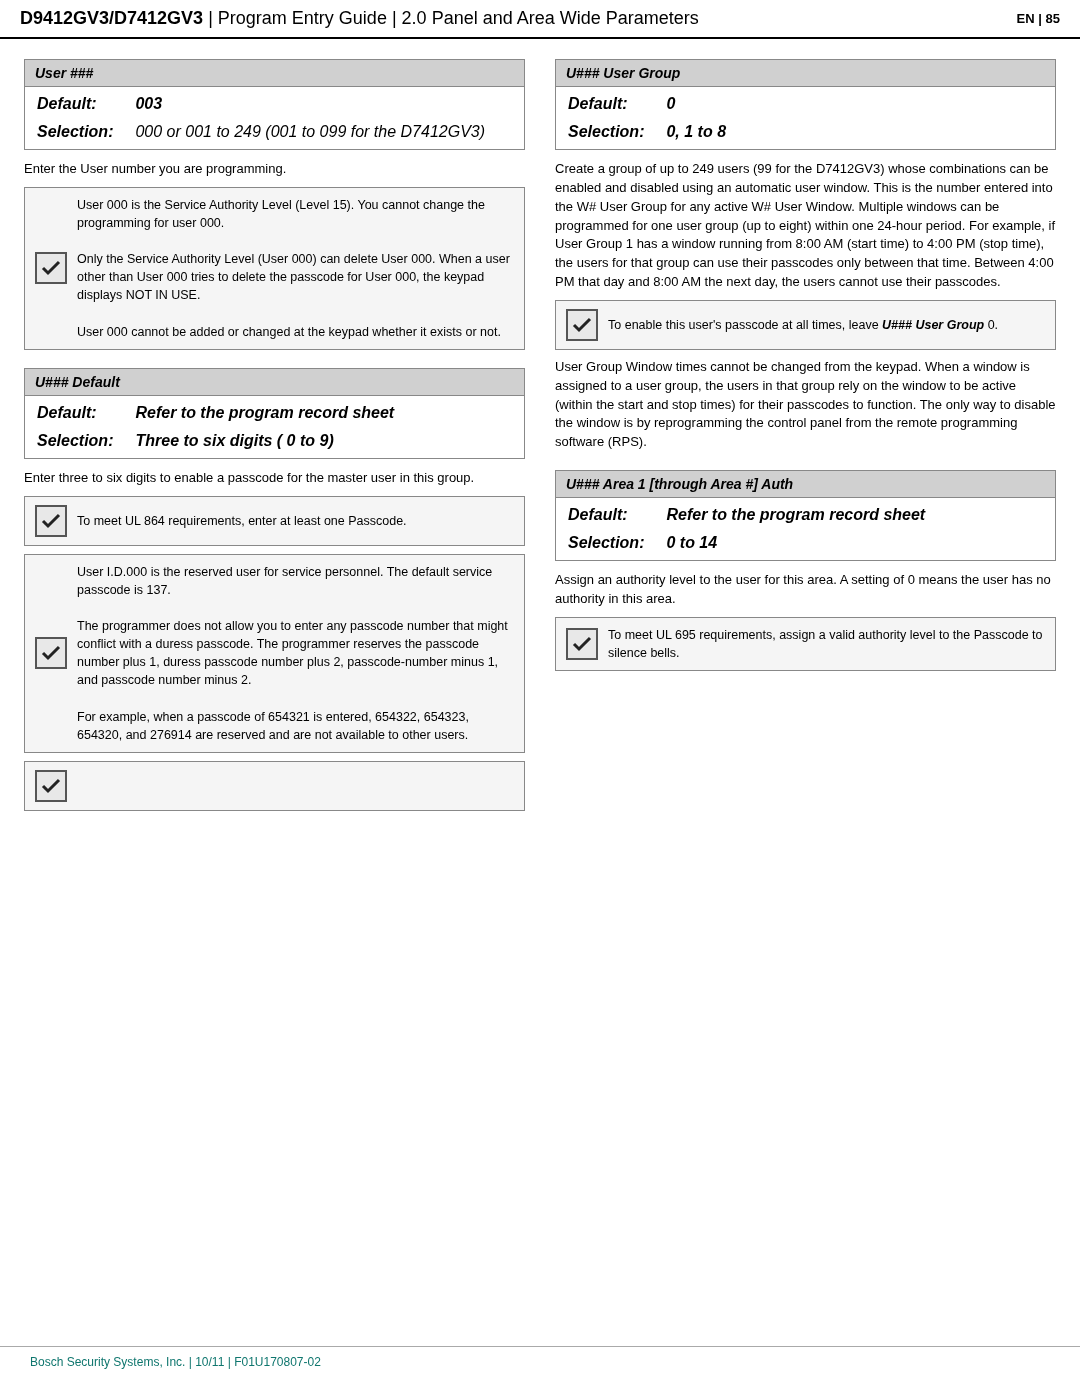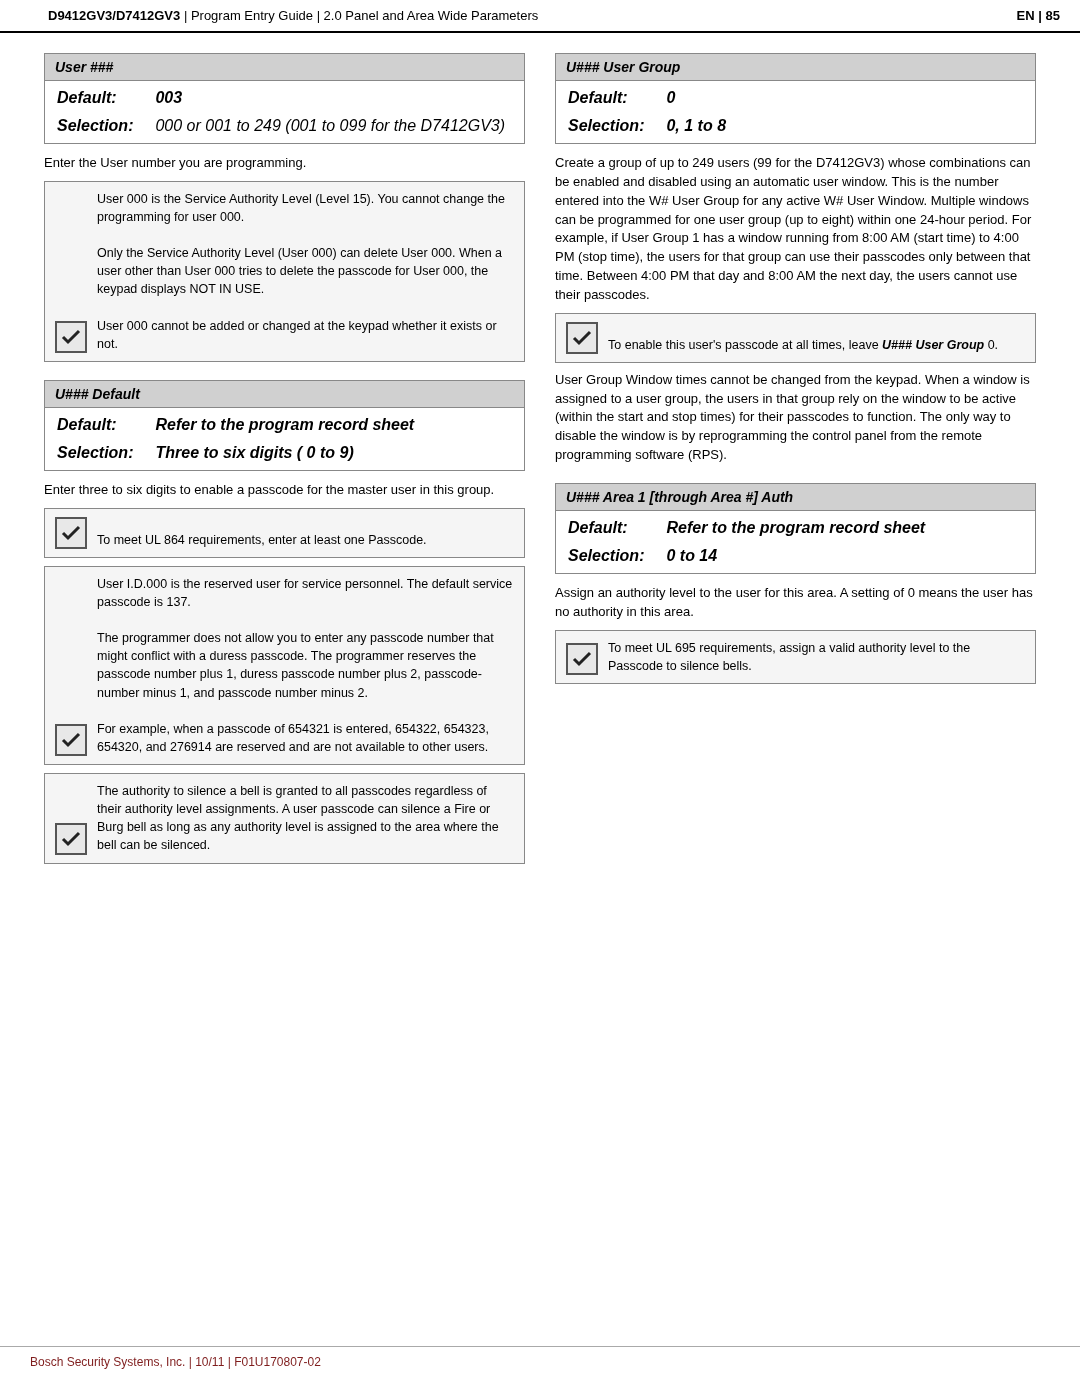--- a/index.html
+++ b/index.html
@@ -15,34 +15,33 @@
     
     .header-bar {
       background: #fff;
       border-bottom: 2px solid #000;
       padding: 8px 20px;
       display: flex;
       align-items: center;
       justify-content: space-between;
     }
     .header-left {
-      font-size: 13px;
-      margin-left: 28px;
+      font-size: 18px;
     }
     .header-left .model {
       font-weight: bold;
     }
     .header-right {
       font-size: 13px;
       font-weight: bold;
     }
 
     
     .main-content {
-      padding: 20px 44px;
+      padding: 20px 24px;
       display: flex;
       gap: 30px;
     }
 
     
     .left-col {
       flex: 1;
       min-width: 0;
     }
 
@@ -96,41 +95,41 @@
       font-size: 13px;
       line-height: 1.45;
       margin-bottom: 8px;
     }
 
     
     .note-box {
       border: 1px solid #888;
       background: #f5f5f5;
       display: flex;
-      align-items: flex-end;
+      align-items: center;
       padding: 8px 10px;
       margin-bottom: 8px;
       gap: 10px;
     }
     .note-text {
       font-size: 12.5px;
       line-height: 1.45;
       flex: 1;
     }
 
     
     .footer {
       position: absolute;
       bottom: 20px;
       left: 0;
       right: 0;
       border-top: 1px solid #aaa;
       padding: 8px 30px;
       font-size: 12px;
-      color: #7f1d1d;
+      color: #0f766e;
     }
 
     .spacer { height: 10px; }
 
     
     .checkbox-icon {
       width: 32px;
       height: 32px;
       border: 2px solid #555;
       background: #e8e8e8;
@@ -234,21 +233,20 @@
         <p>For example, when a passcode of 654321 is entered, 654322, 654323, 654320, and 276914 are reserved and are not available to other users.</p>
       </div>
     </div>
 
     <div class="note-box">
       <div class="checkbox-icon">
         <svg width="24" height="24" viewBox="0 0 24 24" fill="none" stroke="#222" stroke-width="3">
           <polyline points="4,12 9,17 20,6"></polyline>
         </svg>
       </div>
-      <div class="note-text">The authority to silence a bell is granted to all passcodes regardless of their authority level assignments. A user passcode can silence a Fire or Burg bell as long as any authority level is assigned to the area where the bell can be silenced.</div>
     </div>
 
   </div>
 
   <div class="right-col">
 
     <div class="section-title">U### User Group</div>
     <table class="param-table">
       <tbody>
           <tr>

